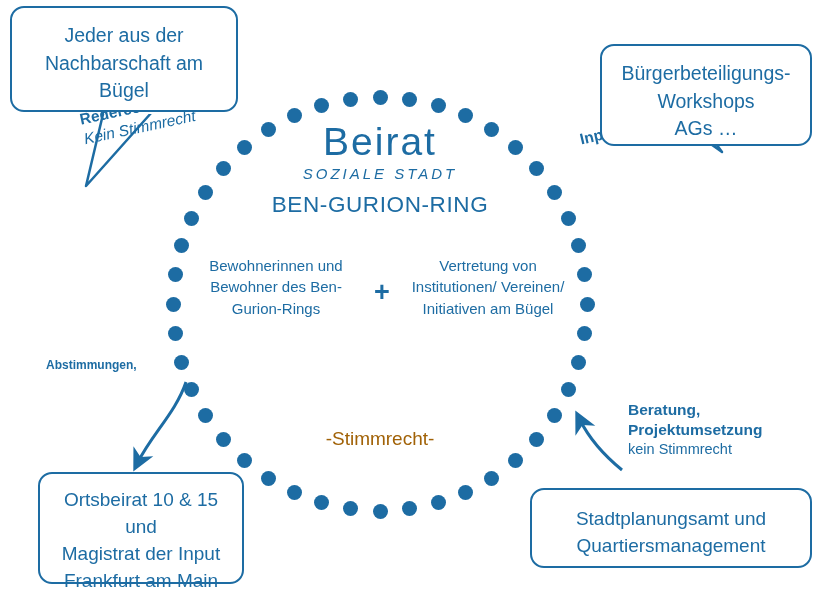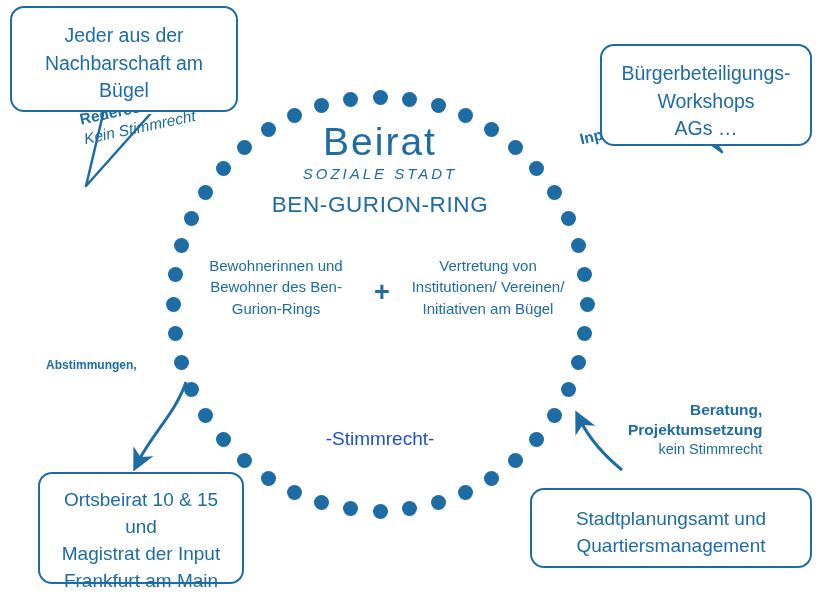--- a/index.html
+++ b/index.html
@@ -120,21 +120,21 @@
     font-size: 27px;
     font-weight: bold;
     padding-top: 22px;
   }
   #stimmrecht {
     position: absolute;
     left: 280px; top: 428px;
     width: 200px;
     text-align: center;
     font-size: 19px;
-    color: #1d4ed8;
+    color: #a16207;
     z-index: 3;
   }
 
   
   .conn-label {
     position: absolute;
     color: #1d6ca3;
     z-index: 5;
     line-height: 1.3;
   }
@@ -160,21 +160,21 @@
     left: 46px; top: 358px;
     font-size: 12px;
     font-weight: bold;
     text-align: left;
   }
   #label-abstimmungen .l { display: block; }
 
   #label-beratung {
     left: 628px; top: 400px;
     font-size: 15.5px;
-    text-align: right;
+    text-align: left;
   }
   #label-beratung .b { display: block; font-weight: bold; }
   #label-beratung .n { display: block; font-weight: normal; font-size: 14.5px; }
 
   
   #overlay {
     position: absolute;
     left: 0; top: 0;
     width: 820px; height: 600px;
     z-index: 4;

